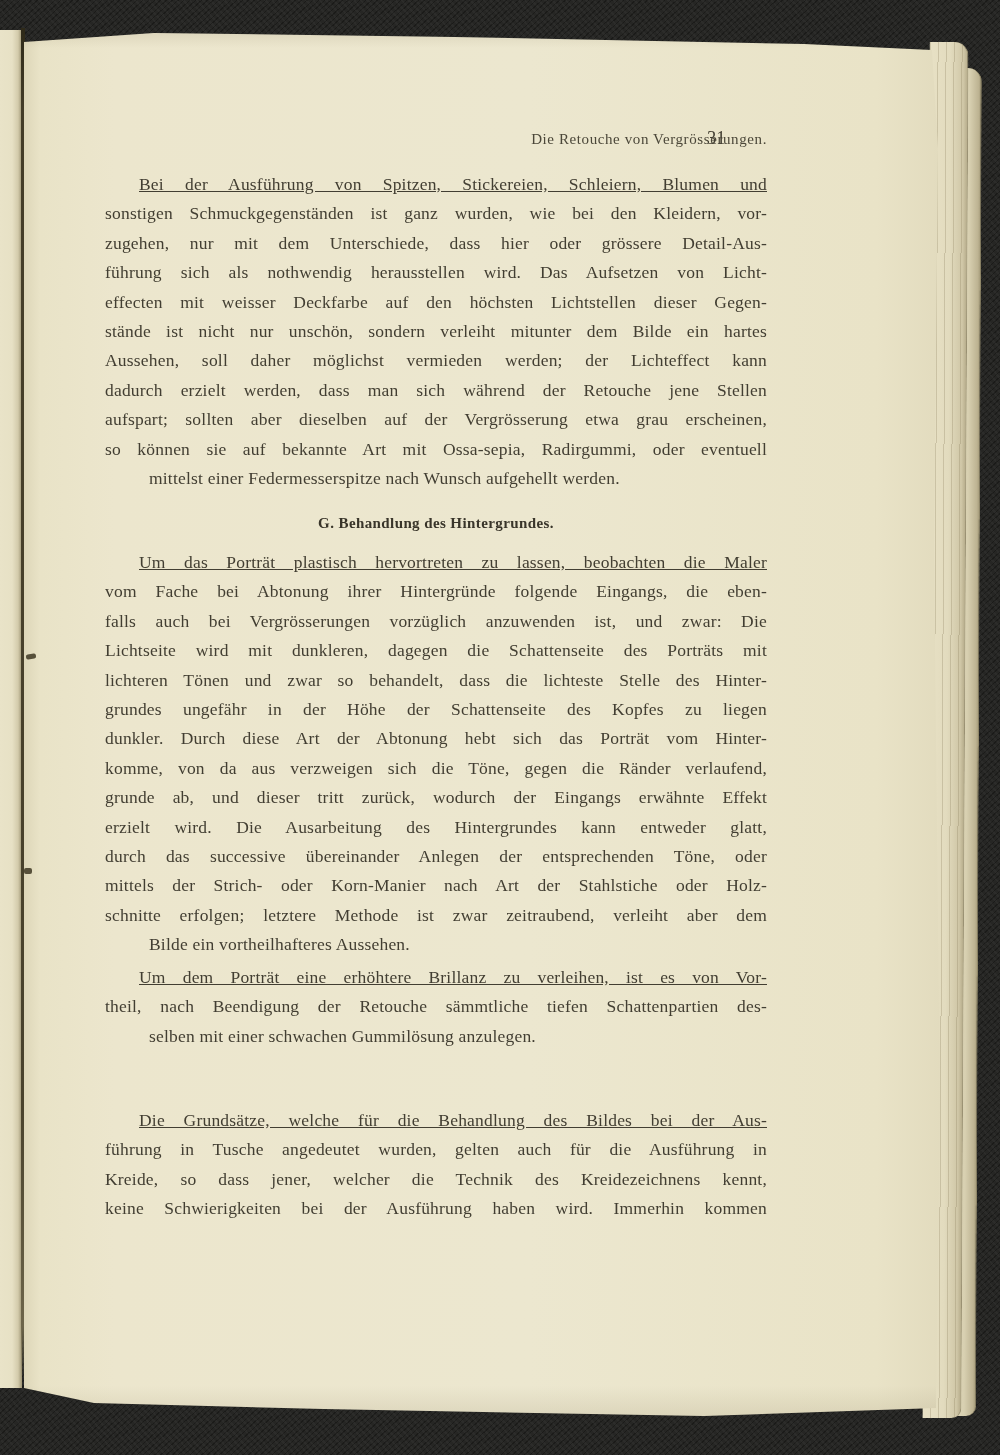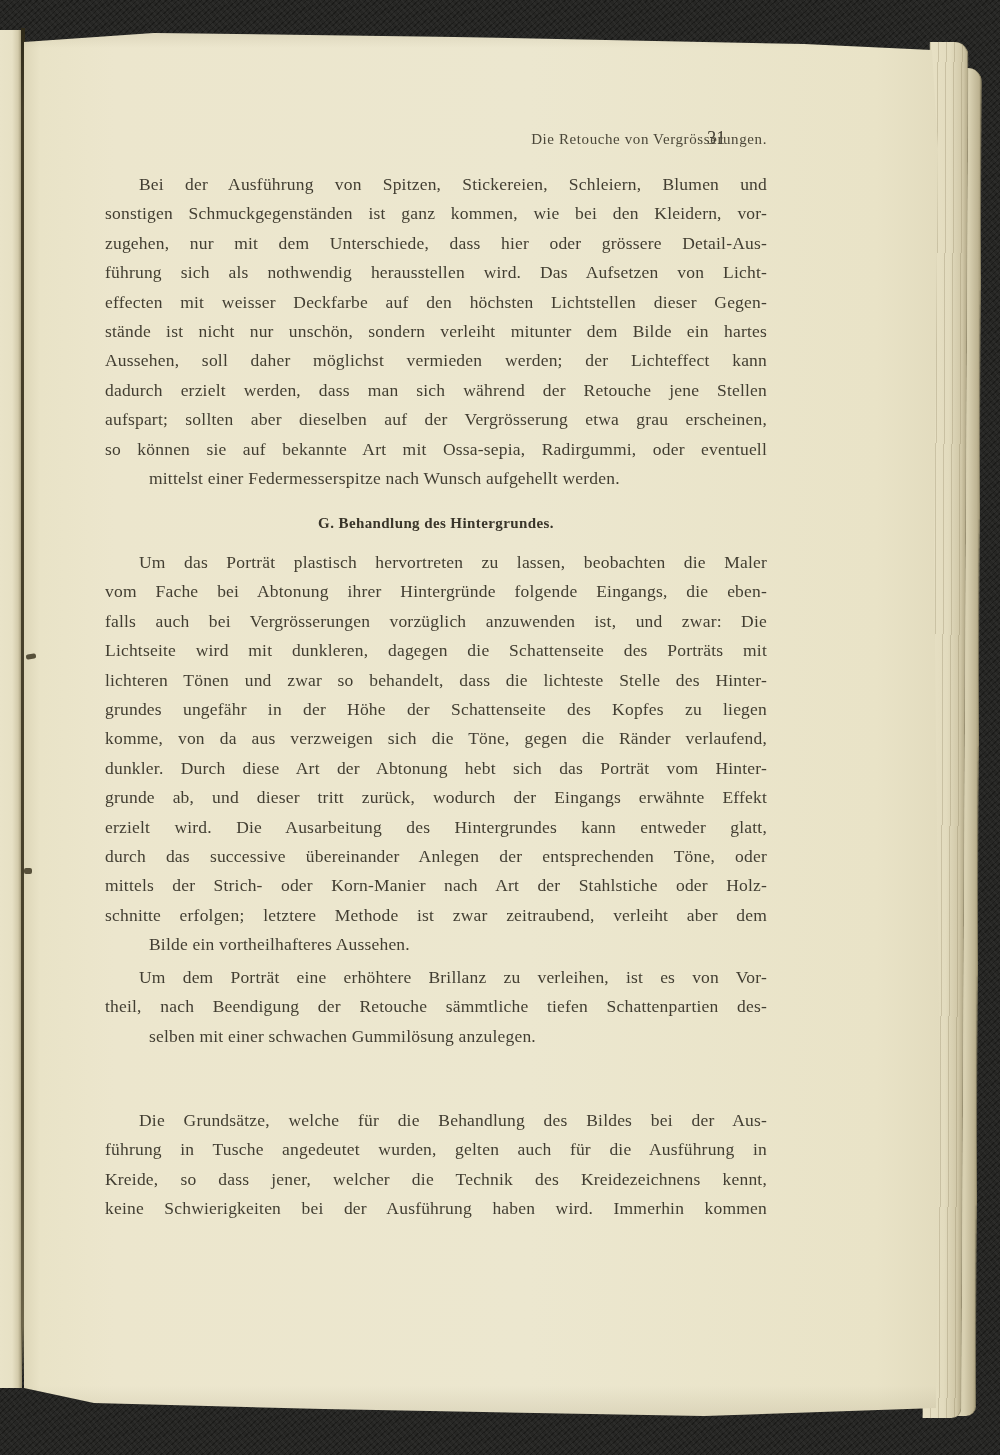--- a/index.html
+++ b/index.html
@@ -69,21 +69,21 @@
   }
   .textblock {
     position: absolute;
     left: 81px; width: 662px;
     font-size: 17.5px;
     line-height: 29.4px;
     letter-spacing: 0.2px;
   }
   .jline { text-align: justify; text-align-last: justify; white-space: nowrap; }
   .jline.lastline { text-align-last: left; margin-left: 44px; }
-  .jline.firstline { padding-left: 34px; }
+  .jline.firstline { padding-left: 34px; text-decoration: underline; }
 
   #running-header {
     position: absolute;
     top: 103px; left: 81px; width: 662px;
     text-align: right;
     font-size: 15px;
     letter-spacing: 0.6px;
     color: #4b4739;
   }
   #page-number {
@@ -129,43 +129,43 @@
   <div id="facing-page-edge"></div>
   <div id="gutter-shadow"></div>
 
   <div id="book-page">
 
     <div id="running-header" class="textline">Die Retouche von Vergrösserungen.</div>
     <div id="page-number" class="textline">31</div>
 
     <div id="paragraph-1" class="textblock">
       <div class="jline firstline">Bei der Ausführung von Spitzen, Stickereien, Schleiern, Blumen und</div>
-      <div class="jline">sonstigen Schmuckgegenständen ist ganz kommen, wie bei den Kleidern, vor-</div>
+      <div class="jline">sonstigen Schmuckgegenständen ist ganz wurden, wie bei den Kleidern, vor-</div>
       <div class="jline">zugehen, nur mit dem Unterschiede, dass hier oder grössere Detail-Aus-</div>
       <div class="jline">führung sich als nothwendig herausstellen wird. Das Aufsetzen von Licht-</div>
       <div class="jline">effecten mit weisser Deckfarbe auf den höchsten Lichtstellen dieser Gegen-</div>
       <div class="jline">stände ist nicht nur unschön, sondern verleiht mitunter dem Bilde ein hartes</div>
       <div class="jline">Aussehen, soll daher möglichst vermieden werden; der Lichteffect kann</div>
       <div class="jline">dadurch erzielt werden, dass man sich während der Retouche jene Stellen</div>
       <div class="jline">aufspart; sollten aber dieselben auf der Vergrösserung etwa grau erscheinen,</div>
       <div class="jline">so können sie auf bekannte Art mit Ossa-sepia, Radirgummi, oder eventuell</div>
       <div class="jline lastline">mittelst einer Federmesserspitze nach Wunsch aufgehellt werden.</div>
     </div>
 
     <div id="section-heading-g" class="section-heading">G. Behandlung des Hintergrundes.</div>
 
     <div id="paragraph-2" class="textblock">
       <div class="jline firstline">Um das Porträt plastisch hervortreten zu lassen, beobachten die Maler</div>
       <div class="jline">vom Fache bei Abtonung ihrer Hintergründe folgende Eingangs, die eben-</div>
       <div class="jline">falls auch bei Vergrösserungen vorzüglich anzuwenden ist, und zwar: Die</div>
       <div class="jline">Lichtseite wird mit dunkleren, dagegen die Schattenseite des Porträts mit</div>
       <div class="jline">lichteren Tönen und zwar so behandelt, dass die lichteste Stelle des Hinter-</div>
       <div class="jline">grundes ungefähr in der Höhe der Schattenseite des Kopfes zu liegen</div>
+      <div class="jline">dunkler.  Durch diese Art der Abtonung hebt sich das Porträt vom Hinter-</div>
       <div class="jline">komme, von da aus verzweigen sich die Töne, gegen die Ränder verlaufend,</div>
-      <div class="jline">dunkler.  Durch diese Art der Abtonung hebt sich das Porträt vom Hinter-</div>
       <div class="jline">grunde ab, und dieser tritt zurück, wodurch der Eingangs erwähnte Effekt</div>
       <div class="jline">erzielt wird.  Die Ausarbeitung des Hintergrundes kann entweder glatt,</div>
       <div class="jline">durch das successive übereinander Anlegen der entsprechenden Töne, oder</div>
       <div class="jline">mittels der Strich- oder Korn-Manier nach Art der Stahlstiche oder Holz-</div>
       <div class="jline">schnitte erfolgen; letztere Methode ist zwar zeitraubend, verleiht aber dem</div>
       <div class="jline lastline">Bilde ein vortheilhafteres Aussehen.</div>
     </div>
 
     <div id="paragraph-3" class="textblock">
       <div class="jline firstline">Um dem Porträt eine erhöhtere Brillanz zu verleihen, ist es von Vor-</div>

